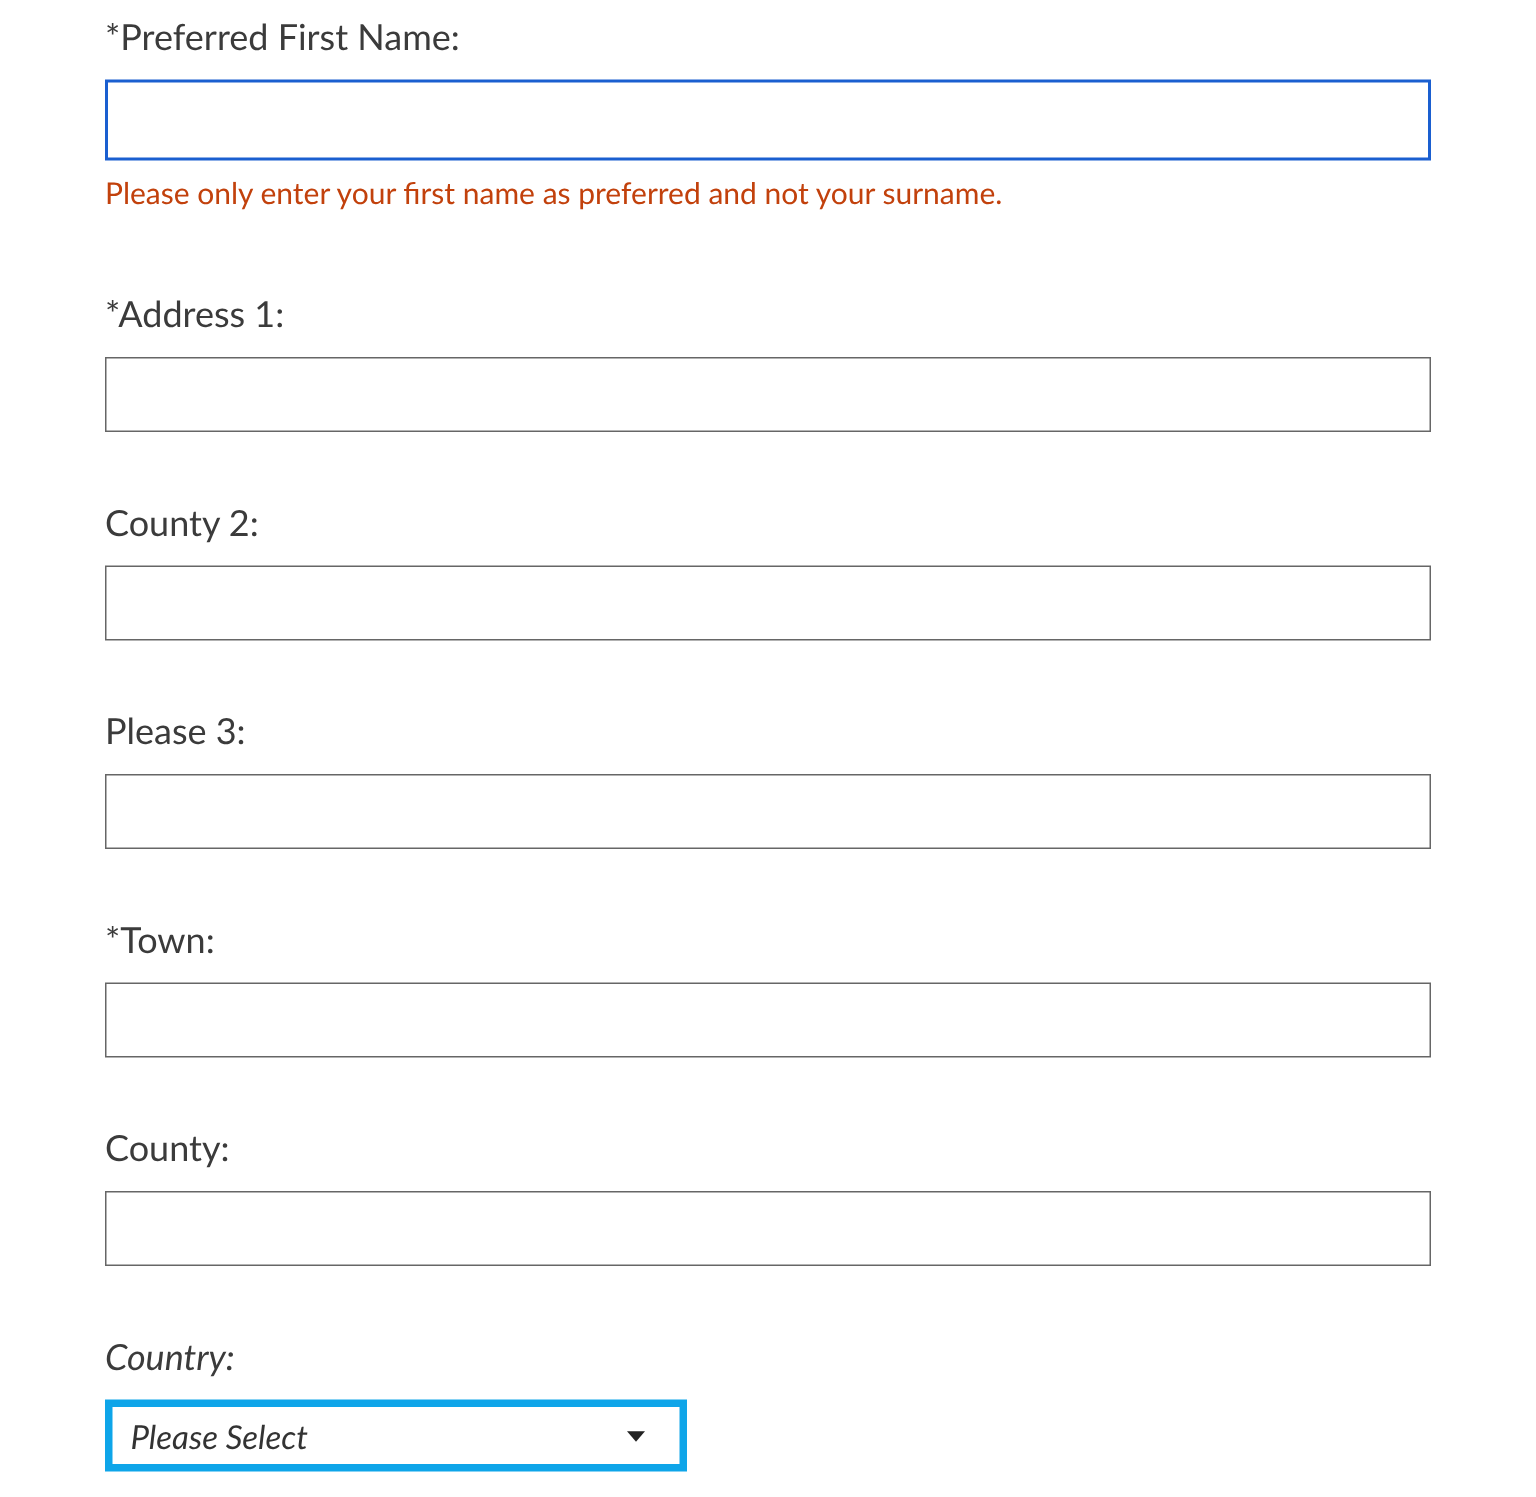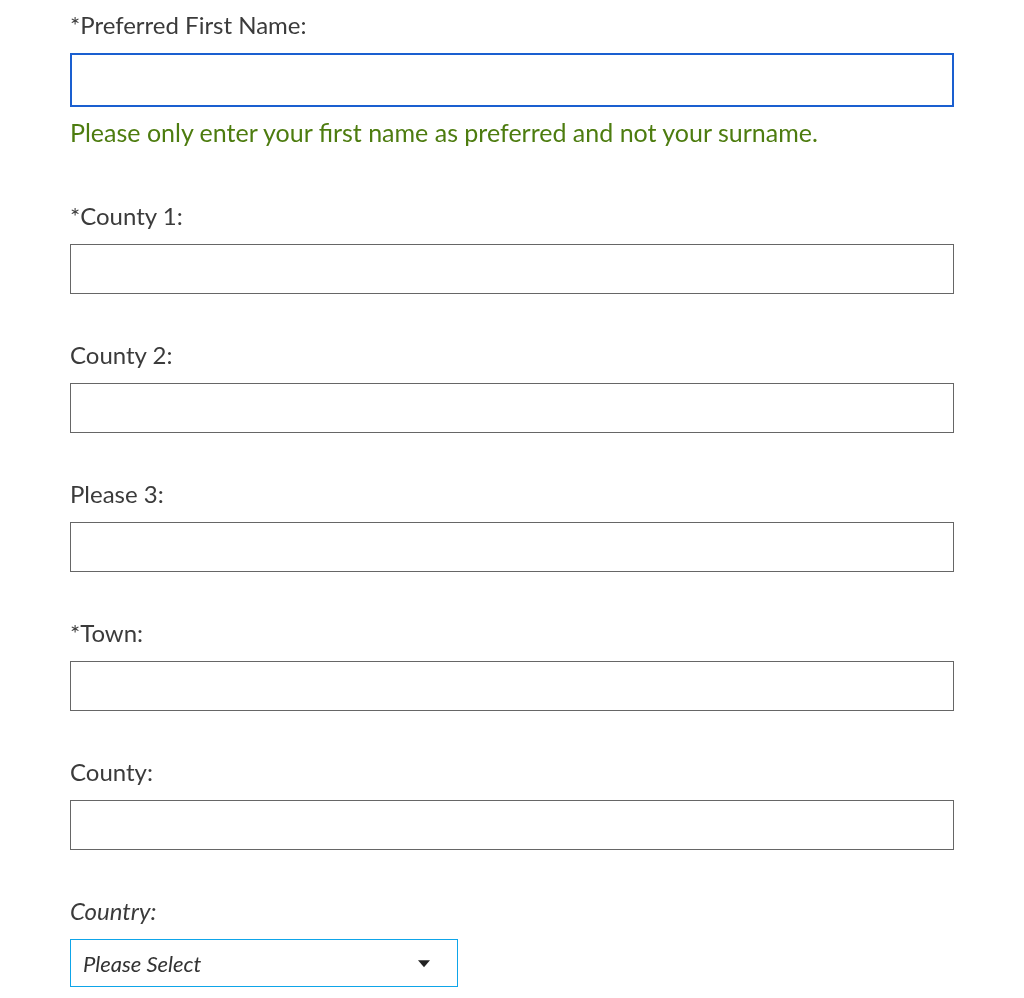--- a/index.html
+++ b/index.html
@@ -30,33 +30,33 @@
       background: #fff;
       font-size: 20px;
       padding: 6px 10px;
       outline: none;
     }
     .text-input.focused {
       border: 2px solid #1a5fd0;
       height: 54px;
     }
     .help-text {
-      font-size: 25px;
-      color: #4d7c0f;
+      font-size: 20px;
+      color: #c2410c;
       margin-top: 10px;
     }
     .select-wrap {
       position: relative;
       width: 388px;
       height: 48px;
     }
     .select-box {
       width: 100%;
       height: 100%;
-      border: 1px solid #0ea5e9;
+      border: 5px solid #0ea5e9;
       background: #fff;
       font-size: 22px;
       color: #333;
       padding: 8px 36px 8px 12px;
       display: flex;
       align-items: center;
       user-select: none;
       text-align: center;
     }
     .select-caret {
@@ -76,21 +76,21 @@
 
 <div class="form-wrap">
 
   <div class="field">
     <label class="field-label">*Preferred First Name:</label>
     <input type="text" class="text-input focused" value="" style="">
     <div class="help-text">Please only enter your first name as preferred and not your surname.</div>
   </div>
 
   <div class="field">
-    <label class="field-label">*County 1:</label>
+    <label class="field-label">*Address 1:</label>
     <input type="text" class="text-input" value="" style="">
   </div>
 
   <div class="field">
     <label class="field-label">County 2:</label>
     <input type="text" class="text-input" value="" style="">
   </div>
 
   <div class="field">
     <label class="field-label">Please 3:</label>

